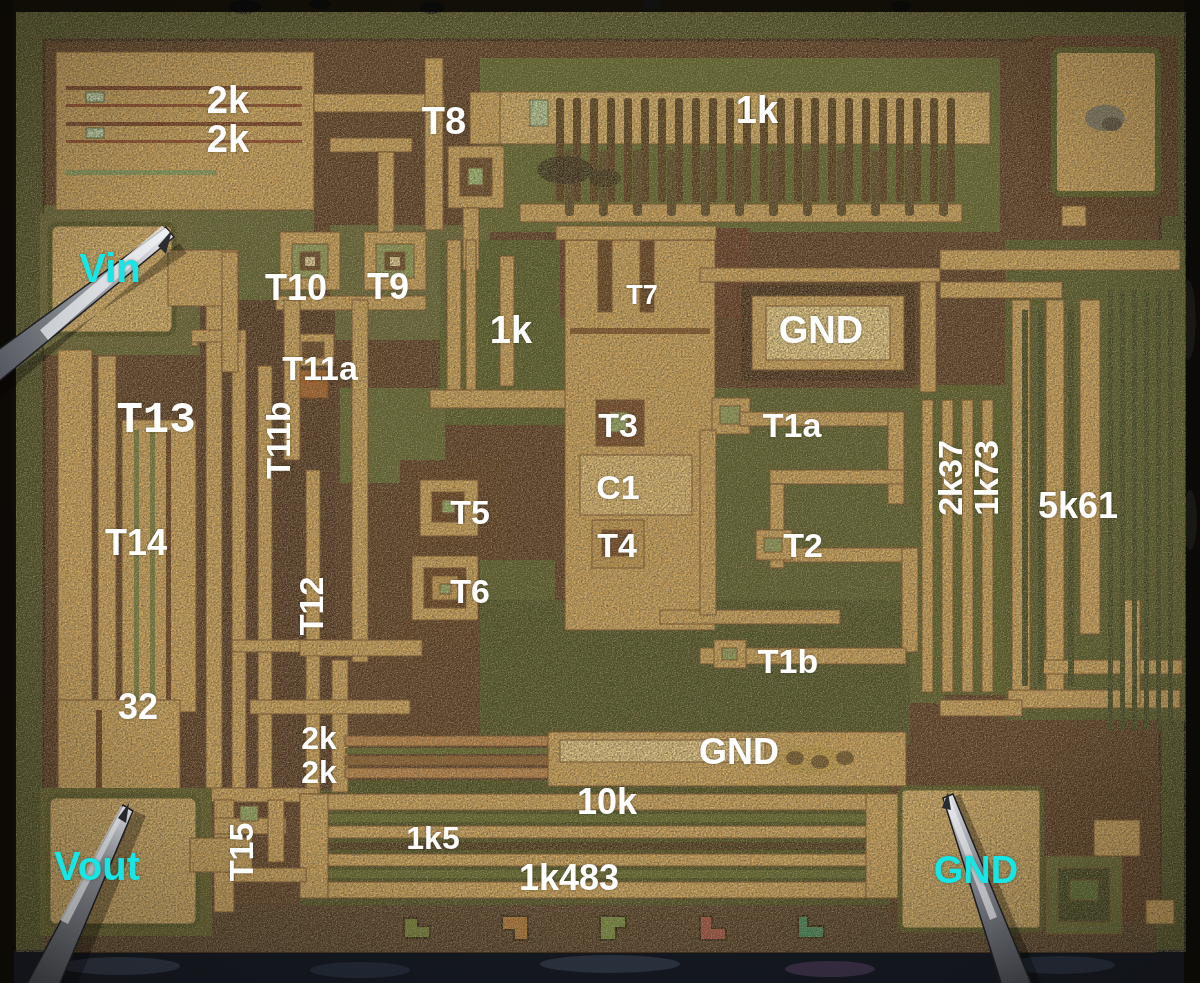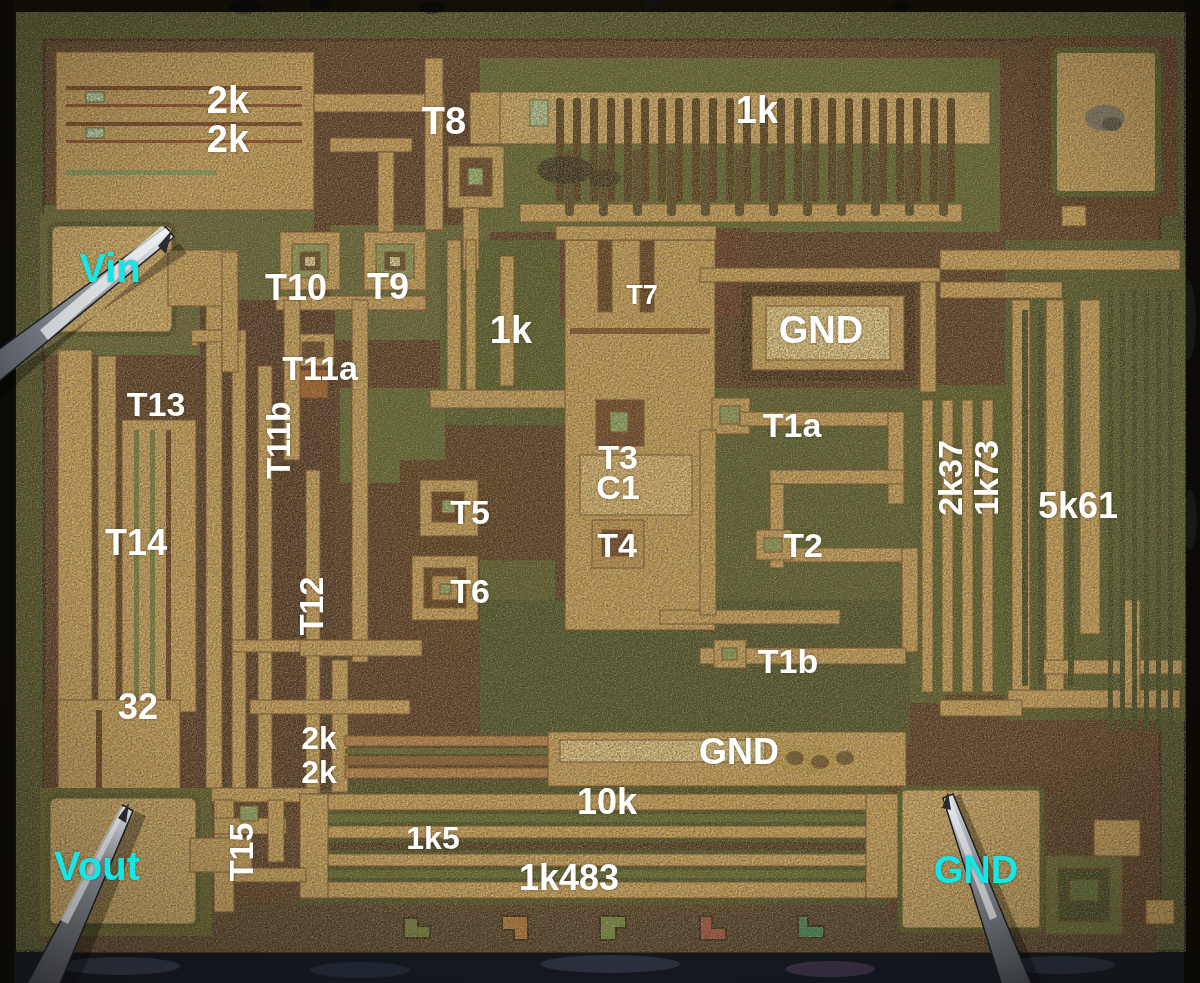--- a/index.html
+++ b/index.html
@@ -370,22 +370,22 @@
       <div class="die-label" style="left: 228px; top: 139px; font-size: 38px; color: rgb(255, 255, 255);">2k</div>
       <div class="die-label" style="left: 444px; top: 121px; font-size: 38px; color: rgb(255, 255, 255);">T8</div>
       <div class="die-label" style="left: 757px; top: 110px; font-size: 38px; color: rgb(255, 255, 255);">1k</div>
       <div class="die-label" style="left: 110px; top: 268px; font-size: 40px; color: rgb(22, 230, 230);">Vin</div>
       <div class="die-label" style="left: 296px; top: 288px; font-size: 36px; color: rgb(255, 255, 255);">T10</div>
       <div class="die-label" style="left: 388px; top: 287px; font-size: 36px; color: rgb(255, 255, 255);">T9</div>
       <div class="die-label" style="left: 642px; top: 295px; font-size: 27px; color: rgb(255, 255, 255);">T7</div>
       <div class="die-label" style="left: 821px; top: 330px; font-size: 38px; color: rgb(255, 255, 255);">GND</div>
       <div class="die-label" style="left: 511px; top: 330px; font-size: 38px; color: rgb(255, 255, 255);">1k</div>
       <div class="die-label" style="left: 320px; top: 368px; font-size: 34px; color: rgb(255, 255, 255);">T11a</div>
-      <div class="die-label" style="left: 156px; top: 404px; font-size: 34px; color: rgb(255, 255, 255);">T13</div>
-      <div class="die-label" style="left: 618px; top: 425px; font-size: 34px; color: rgb(255, 255, 255); margin-top: 32px;">T3</div>
+      <div class="die-label" style="left: 156px; top: 420px; font-size: 44px; color: rgb(255, 255, 255); font-family: Liberation Mono, monospace;">T13</div>
+      <div class="die-label" style="left: 618px; top: 425px; font-size: 34px; color: rgb(255, 255, 255);">T3</div>
       <div class="die-label" style="left: 792px; top: 425px; font-size: 34px; color: rgb(255, 255, 255);">T1a</div>
       <div class="die-label vert" style="left: 278px; top: 440px; font-size: 34px; color: rgb(255, 255, 255);">T11b</div>
       <div class="die-label" style="left: 618px; top: 487px; font-size: 34px; color: rgb(255, 255, 255);">C1</div>
       <div class="die-label vert" style="left: 950px; top: 478px; font-size: 34px; color: rgb(255, 255, 255);">2k37</div>
       <div class="die-label vert" style="left: 986px; top: 478px; font-size: 34px; color: rgb(255, 255, 255);">1k73</div>
       <div class="die-label" style="left: 1066px; top: 506px; font-size: 36px; color: rgb(255, 255, 255); margin-left: 12px;">5k61</div>
       <div class="die-label" style="left: 470px; top: 512px; font-size: 34px; color: rgb(255, 255, 255);">T5</div>
       <div class="die-label" style="left: 136px; top: 543px; font-size: 36px; color: rgb(255, 255, 255);">T14</div>
       <div class="die-label" style="left: 617px; top: 545px; font-size: 34px; color: rgb(255, 255, 255);">T4</div>
       <div class="die-label" style="left: 785px; top: 545px; font-size: 34px; color: rgb(255, 255, 255); padding-left: 36px;">T2</div>

